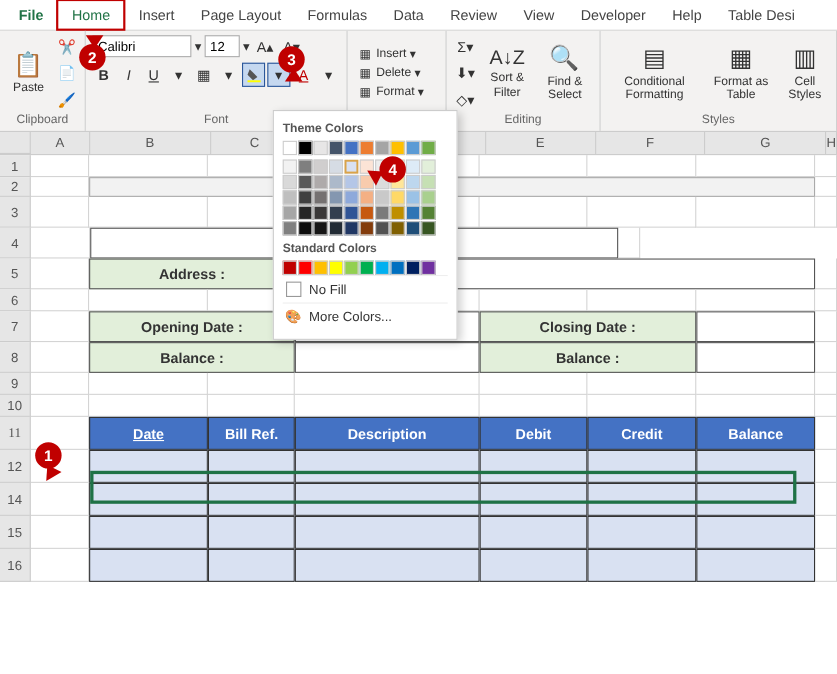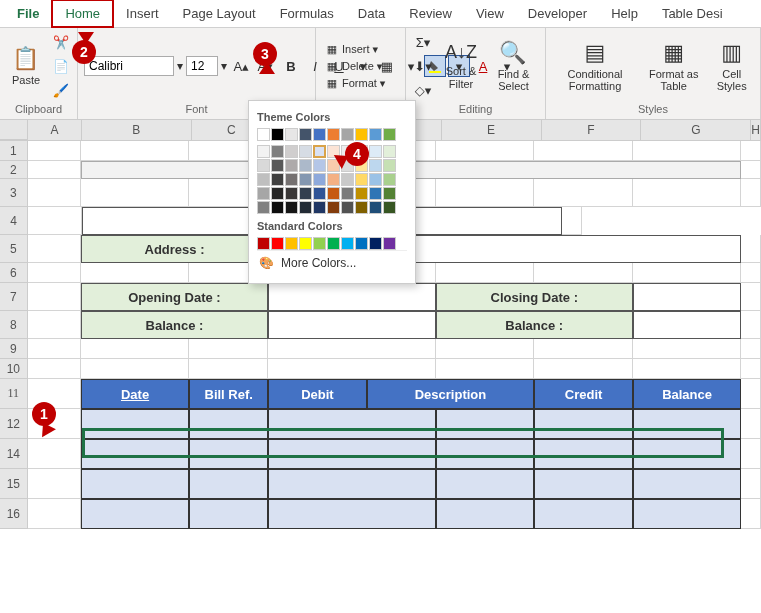--- a/index.html
+++ b/index.html
@@ -94,21 +94,21 @@
       <div class="stack">
         <span class="btn-sm">✂️</span>
         <span class="btn-sm">📄</span>
         <span class="btn-sm">🖌️</span>
       </div>
     </div>
     <div class="group-label">Clipboard</div>
   </div>
 
   <div class="group" style="width:238px">
-    <div class="group-body" style="flex-direction:row;gap:4px">
+    <div class="group-body" style="flex-direction:column;gap:4px">
       <div class="btn-row">
         <input class="font-box" value="Calibri" style="">
         <span style="width:8px;text-align:center">▾</span>
         <input class="size-box" value="12" style="">
         <span style="width:8px;text-align:center">▾</span>
         <span class="btn-sm">A▴</span>
         <span class="btn-sm">A▾</span>
       </div>
       <div class="btn-row">
         <span class="btn-sm" style="font-weight:700">B</span>
@@ -301,22 +301,22 @@
         <div class="cell" style="width: 100px; height: 20px;"></div>
         <div class="cell" style="width: 100px; height: 20px;"></div>
         <div class="cell" style="width: 110px; height: 20px;"></div>
         <div class="cell" style="width: 20px; height: 20px;"></div>
       </div>
       <div class="sheet-row">
         <div class="row-header" style="height: 30px; font-family: Liberation Serif, serif;">11</div>
         <div class="cell" style="width: 54px; height: 30px;"></div>
         <div class="hdr-blue" style="width: 110px; height: 30px; text-decoration: underline;">Date</div>
         <div class="hdr-blue" style="width: 80px; height: 30px;">Bill Ref.</div>
+        <div class="hdr-blue" style="width: 170px; height: 30px;">Description</div>
         <div class="hdr-blue" style="width: 100px; height: 30px;">Debit</div>
-        <div class="hdr-blue" style="width: 170px; height: 30px;">Description</div>
         <div class="hdr-blue" style="width: 100px; height: 30px;">Credit</div>
         <div class="hdr-blue" style="width: 110px; height: 30px;">Balance</div>
         <div class="cell" style="width: 20px; height: 30px;"></div>
       </div>
       <div class="sheet-row">
         <div class="row-header" style="height: 30px;">12</div>
         <div class="cell" style="width: 54px; height: 30px;"></div>
         <div class="data-cell" style="width: 110px; height: 30px;"></div>
         <div class="data-cell" style="width: 80px; height: 30px;"></div>
         <div class="data-cell" style="width: 170px; height: 30px;"></div>
@@ -451,18 +451,24 @@
       <div class="swatch" style="background: rgb(255, 192, 0);"></div>
       <div class="swatch" style="background: rgb(255, 255, 0);"></div>
       <div class="swatch" style="background: rgb(146, 208, 80);"></div>
       <div class="swatch" style="background: rgb(0, 176, 80);"></div>
       <div class="swatch" style="background: rgb(0, 176, 240);"></div>
       <div class="swatch" style="background: rgb(0, 112, 192);"></div>
       <div class="swatch" style="background: rgb(0, 32, 96);"></div>
       <div class="swatch" style="background: rgb(112, 48, 160);"></div>
     </div>
   <div class="popup-item">
+    <span class="ic">
+        <span style="display:inline-block;width:14px;height:14px;border:1px solid #999"></span>
+      </span>
+    <span>No Fill</span>
+  </div>
+  <div class="popup-item">
     <span class="ic">🎨</span>
     <span>More Colors...</span>
   </div>
 </div>
 <div class="callout" style="left:345px;top:142px">4</div>
 <div class="callout-tail" style="left:335px;top:153px;transform:rotate(60deg)"></div>
 
 </body></html>

